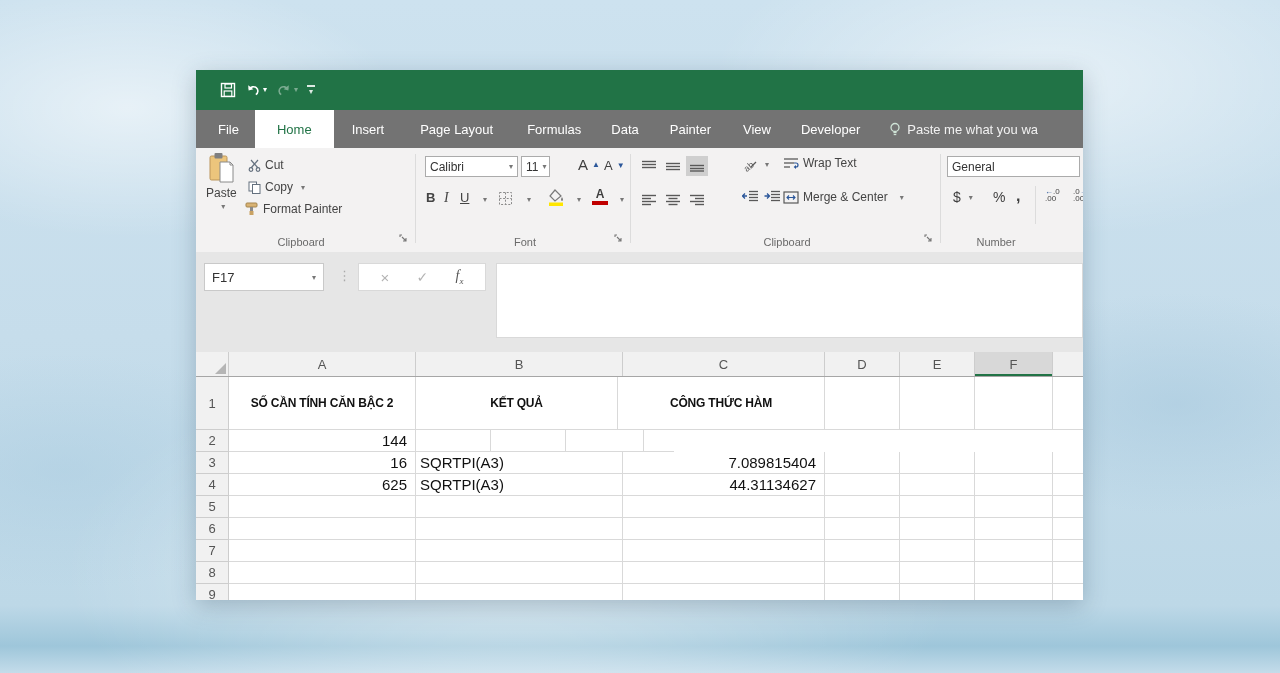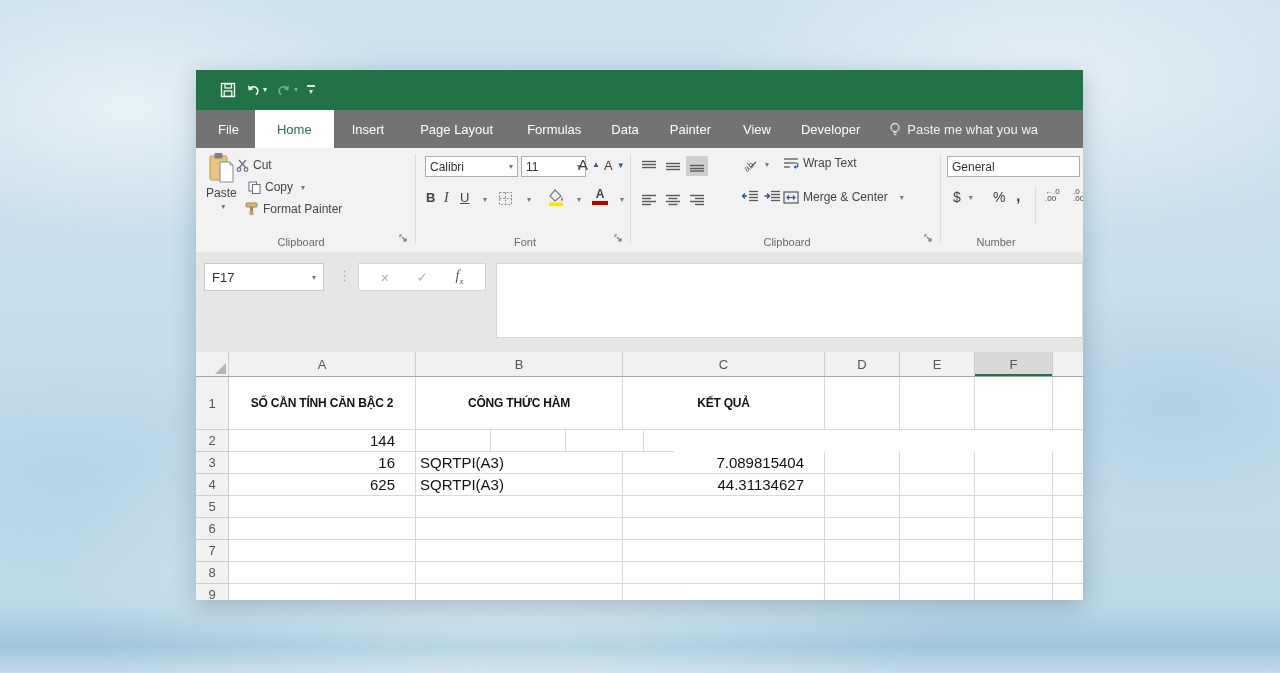--- a/index.html
+++ b/index.html
@@ -68,21 +68,21 @@
   .corner:after{content:"";position:absolute;right:2px;bottom:2px;border-left:11px solid transparent;
     border-bottom:11px solid #b5b5b5;}
   .r{display:flex;}
   .rh{width:33px;background:#f1f1f1;border-right:1px solid #cdcdcd;border-bottom:1px solid #cdcdcd;
     box-sizing:border-box;display:flex;align-items:center;justify-content:center;font-size:13px;color:#555;}
   .c{border-right:1px solid #d9d9d9;border-bottom:1px solid #d9d9d9;box-sizing:border-box;
     display:flex;align-items:center;font-size:15px;color:#111;overflow:hidden;white-space:nowrap;}
   .wA{width:187px;} .wB{width:207px;} .wC{width:202px;} .wD{width:75px;} .wE{width:75px;} .wF{width:78px;} .wG{width:30px;border-right:none;}
   .h1{height:53px;} .hr{height:22px;}
   .hdrcell{justify-content:center;font-weight:bold;font-size:12px;letter-spacing:-.2px;}
-  .num{justify-content:flex-end;padding-right:20px;}
+  .num{justify-content:flex-end;padding-right:8px;}
   .txt{justify-content:flex-start;padding-left:4px;}
 </style>
 </head>
 <body>
 
 <div class="window">
 
   <div class="titlebar">
     <div class="qat">
       <span class="qbtn">
@@ -141,21 +141,21 @@
     <div class="abs bigbtn" style="left:10px;top:4px">
       <svg width="27" height="32" viewBox="0 0 27 32">
         <rect x="2" y="4" width="17" height="24" rx="1.5" fill="#ecc57c" stroke="#bb955a"></rect>
         <rect x="6.5" y="1" width="8" height="5.5" rx="1" fill="#808080"></rect>
         <polygon points="12,10 22,10 25,13 25,30 12,30" fill="#fff" stroke="#8a8a8a"></polygon>
         <polyline points="22,10 22,13 25,13" fill="none" stroke="#8a8a8a"></polyline>
       </svg>
       <span>Paste</span>
       <span class="ccaret">▾</span>
     </div>
-    <div class="abs ritem" style="left:40px;top:10px">
+    <div class="abs ritem" style="left:52px;top:10px">
       <svg width="13" height="13" viewBox="0 0 13 13">
         <line x1="3" y1="1" x2="10" y2="9" stroke="#64707e" stroke-width="1.2"></line>
         <line x1="10" y1="1" x2="3" y2="9" stroke="#64707e" stroke-width="1.2"></line>
         <circle cx="3" cy="10.5" r="1.8" fill="none" stroke="#64707e" stroke-width="1.2"></circle>
         <circle cx="10" cy="10.5" r="1.8" fill="none" stroke="#64707e" stroke-width="1.2"></circle>
       </svg>
       <span>Cut</span>
     </div>
     <div class="abs ritem" style="left:52px;top:32px">
       <svg width="13" height="13" viewBox="0 0 13 13">
@@ -177,21 +177,21 @@
     <div class="abs launch" style="left:203px;top:86px">
       <svg width="9" height="9" viewBox="0 0 9 9">
           <path d="M1 3 V1 H3 M3 3 L7 7 M7 4 V7 H4" fill="none" stroke="#777" stroke-width="1.1"></path>
         </svg>
     </div>
 
     <div class="abs combo" style="left:229px;top:8px;width:93px">
       <span>Calibri</span>
       <span class="ccaret">▾</span>
     </div>
-    <div class="abs combo" style="left:325px;top:8px;width:65px">
+    <div class="abs combo" style="left:325px;top:8px;width:29px">
       <span>11</span>
       <span class="ccaret">▾</span>
     </div>
     <div class="abs ritem" style="left:382px;top:8px;font-size:15px;color:#3f3f3f">A<span style="font-size:8px;color:#2b579a;vertical-align:top">▲</span></div>
     <div class="abs ritem" style="left:408px;top:10px;font-size:13px;color:#3f3f3f">A<span style="font-size:8px;color:#2b579a;vertical-align:top">▼</span></div>
 
     <div class="abs ritem fmtbtn" style="left:230px;top:42px">B</div>
     <div class="abs ritem" style="left:248px;top:42px;font-style:italic;font-family:'Liberation Serif',serif;font-size:14px">I</div>
     <div class="abs ritem" style="left:264px;top:42px;text-decoration:underline;font-size:13px">U</div>
     <div class="abs ccaret" style="left:283px;top:47px">▾</div>
@@ -376,22 +376,22 @@
       <div class="ch wC">C</div>
       <div class="ch wD">D</div>
       <div class="ch wE">E</div>
       <div class="ch wF active">F</div>
       <div class="ch wG"></div>
     </div>
 
     <div class="r">
       <div class="rh h1">1</div>
       <div class="c wA h1 hdrcell">SỐ CẦN TÍNH CĂN BẬC 2</div>
+      <div class="c wC h1 hdrcell">KẾT QUẢ</div>
       <div class="c wB h1 hdrcell">CÔNG THỨC HÀM</div>
-      <div class="c wC h1 hdrcell">KẾT QUẢ</div>
       <div class="c wD h1"></div>
       <div class="c wE h1"></div>
       <div class="c wF h1"></div>
       <div class="c wG h1"></div>
     </div>
 
     <div class="r">
       <div class="rh hr">2</div>
       <div class="c wA hr num">144</div>
       <div class="c wD hr"></div>

